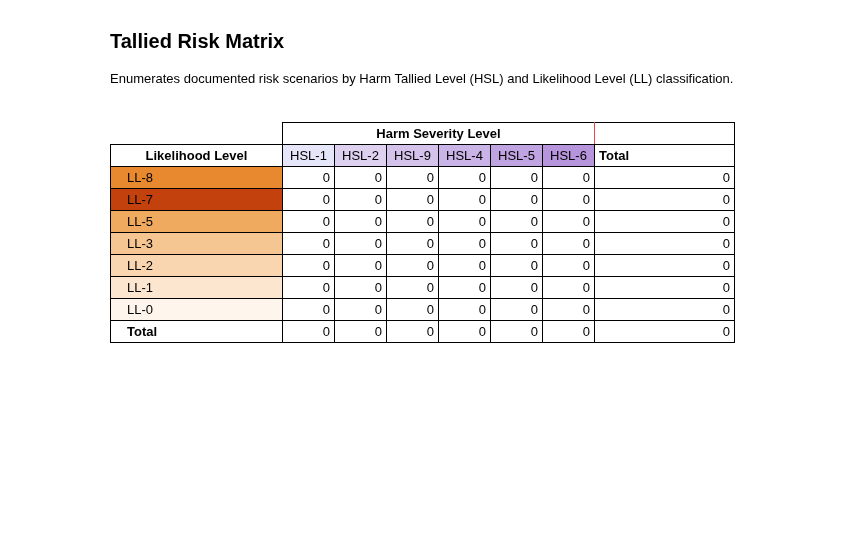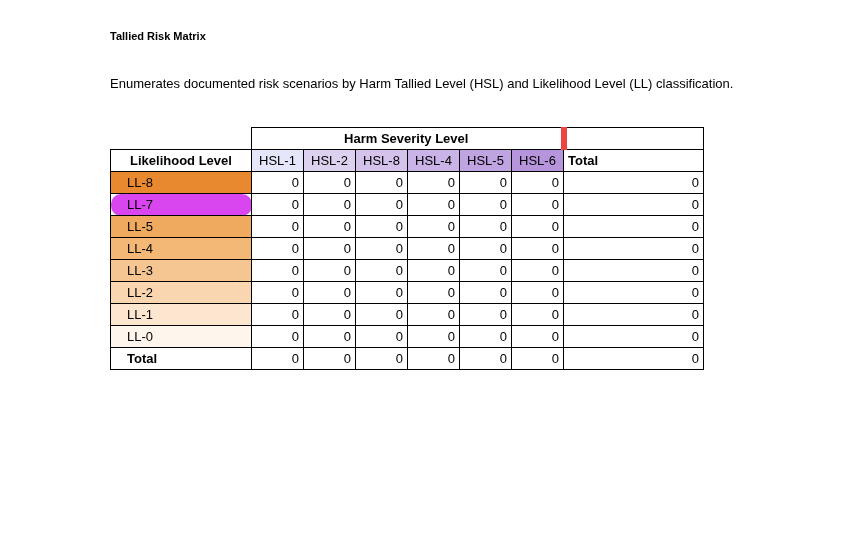--- a/index.html
+++ b/index.html
@@ -7,57 +7,57 @@
       margin: 0;
       padding: 0;
     }
     body {
       font-family: Arial, Helvetica, sans-serif;
       background: #ffffff;
       padding: 30px 0 0 110px;
       color: #000;
     }
     h2 {
-      font-size: 11px;
+      font-size: 20px;
       font-weight: bold;
-      margin-bottom: 34px;
+      margin-bottom: 18px;
     }
     .desc {
       font-size: 13px;
       margin-bottom: 36px;
     }
     table {
       border-collapse: collapse;
       font-size: 13px;
     }
     th, td {
       border: 1px solid #000;
       height: 22px;
       vertical-align: middle;
       padding: 2px 6px;
     }
     .superheader {
       font-weight: bold;
       text-align: center;
       border-top: 1px solid #000;
       border-left: 1px solid #000;
-      border-right: 6px solid #ef4444;
+      border-right: 1px solid #ef4444;
     }
     .top-left-spacer {
       border: none;
       border-bottom: 1px solid #000;
     }
     .top-right-spacer {
       border: 1px solid #000;
       border-bottom: none;
     }
     .row-header-title {
       font-weight: bold;
       text-align: center;
-      width: 141px;
+      width: 172px;
     }
     .hsl-head {
       width: 52px;
       text-align: center;
       font-weight: normal;
     }
     .total-head {
       width: 140px;
       text-align: left;
       font-weight: bold;
@@ -91,60 +91,50 @@
   <thead>
     <tr>
       <th class="top-left-spacer"></th>
       <th class="superheader" colspan="6">Harm Severity Level</th>
       <th class="top-right-spacer"></th>
     </tr>
     <tr>
       <th class="row-header-title">Likelihood Level</th>
       <th class="hsl-head" style="background:#e6e6fa">HSL-1</th>
       <th class="hsl-head" style="background:#ded1f0">HSL-2</th>
-      <th class="hsl-head" style="background:#d4c2eb">HSL-8</th>
+      <th class="hsl-head" style="background:#d4c2eb">HSL-9</th>
       <th class="hsl-head" style="background:#cab3e6">HSL-4</th>
       <th class="hsl-head" style="background:#c0a4e1">HSL-5</th>
       <th class="hsl-head" style="background:#b695dc">HSL-6</th>
       <th class="total-head">Total</th>
     </tr>
   </thead>
   <tbody id="matrix-body">
       <tr>
         <td class="ll-cell" style="background: rgb(232, 137, 47);">LL-8</td>
         <td class="num-cell">0</td>
         <td class="num-cell">0</td>
         <td class="num-cell">0</td>
         <td class="num-cell">0</td>
         <td class="num-cell">0</td>
         <td class="num-cell">0</td>
         <td class="total-col">0</td>
       </tr>
       <tr>
-        <td class="ll-cell" style="background: #d946ef; border-radius: 10px;">LL-7</td>
+        <td class="ll-cell" style="background: #c2410c;">LL-7</td>
         <td class="num-cell">0</td>
         <td class="num-cell">0</td>
         <td class="num-cell">0</td>
         <td class="num-cell">0</td>
         <td class="num-cell">0</td>
         <td class="num-cell">0</td>
         <td class="total-col">0</td>
       </tr>
       <tr>
         <td class="ll-cell" style="background: rgb(240, 170, 96); margin-top: 39px;">LL-5</td>
-        <td class="num-cell">0</td>
-        <td class="num-cell">0</td>
-        <td class="num-cell">0</td>
-        <td class="num-cell">0</td>
-        <td class="num-cell">0</td>
-        <td class="num-cell">0</td>
-        <td class="total-col">0</td>
-      </tr>
-      <tr>
-        <td class="ll-cell" style="background: rgb(243, 183, 118);">LL-4</td>
         <td class="num-cell">0</td>
         <td class="num-cell">0</td>
         <td class="num-cell">0</td>
         <td class="num-cell">0</td>
         <td class="num-cell">0</td>
         <td class="num-cell">0</td>
         <td class="total-col">0</td>
       </tr>
       <tr>
         <td class="ll-cell" style="background: rgb(246, 198, 146);">LL-3</td>

